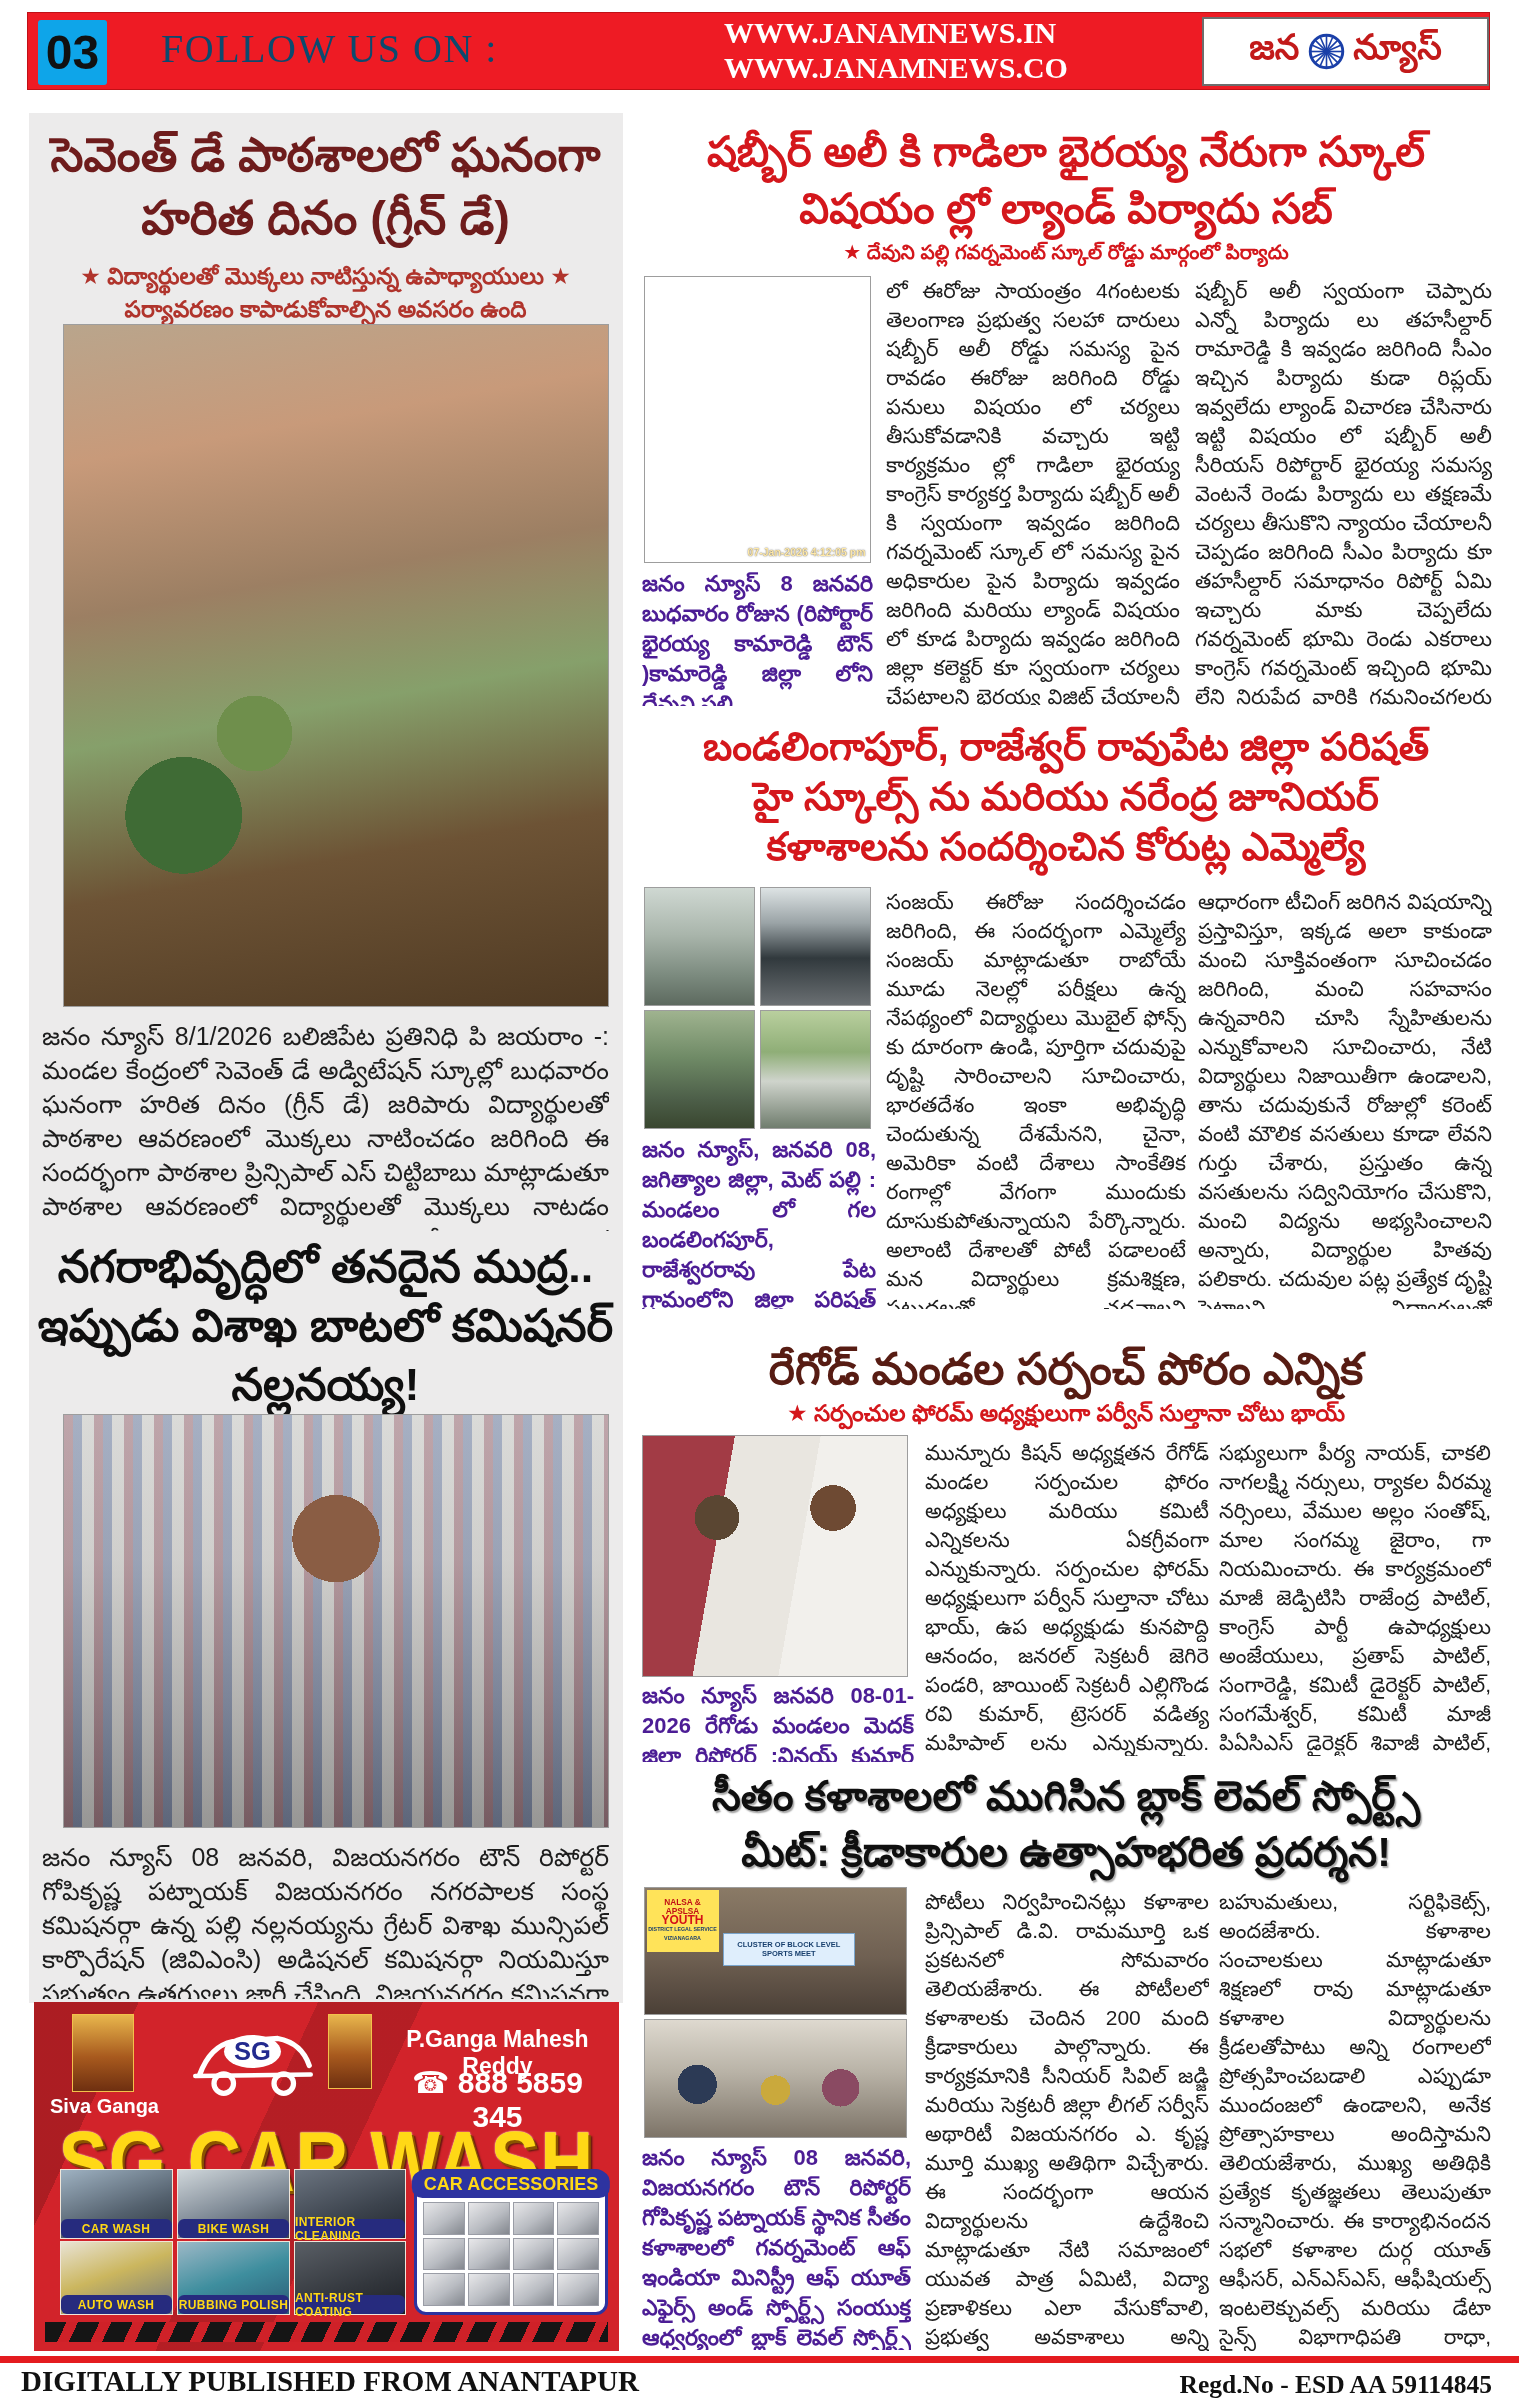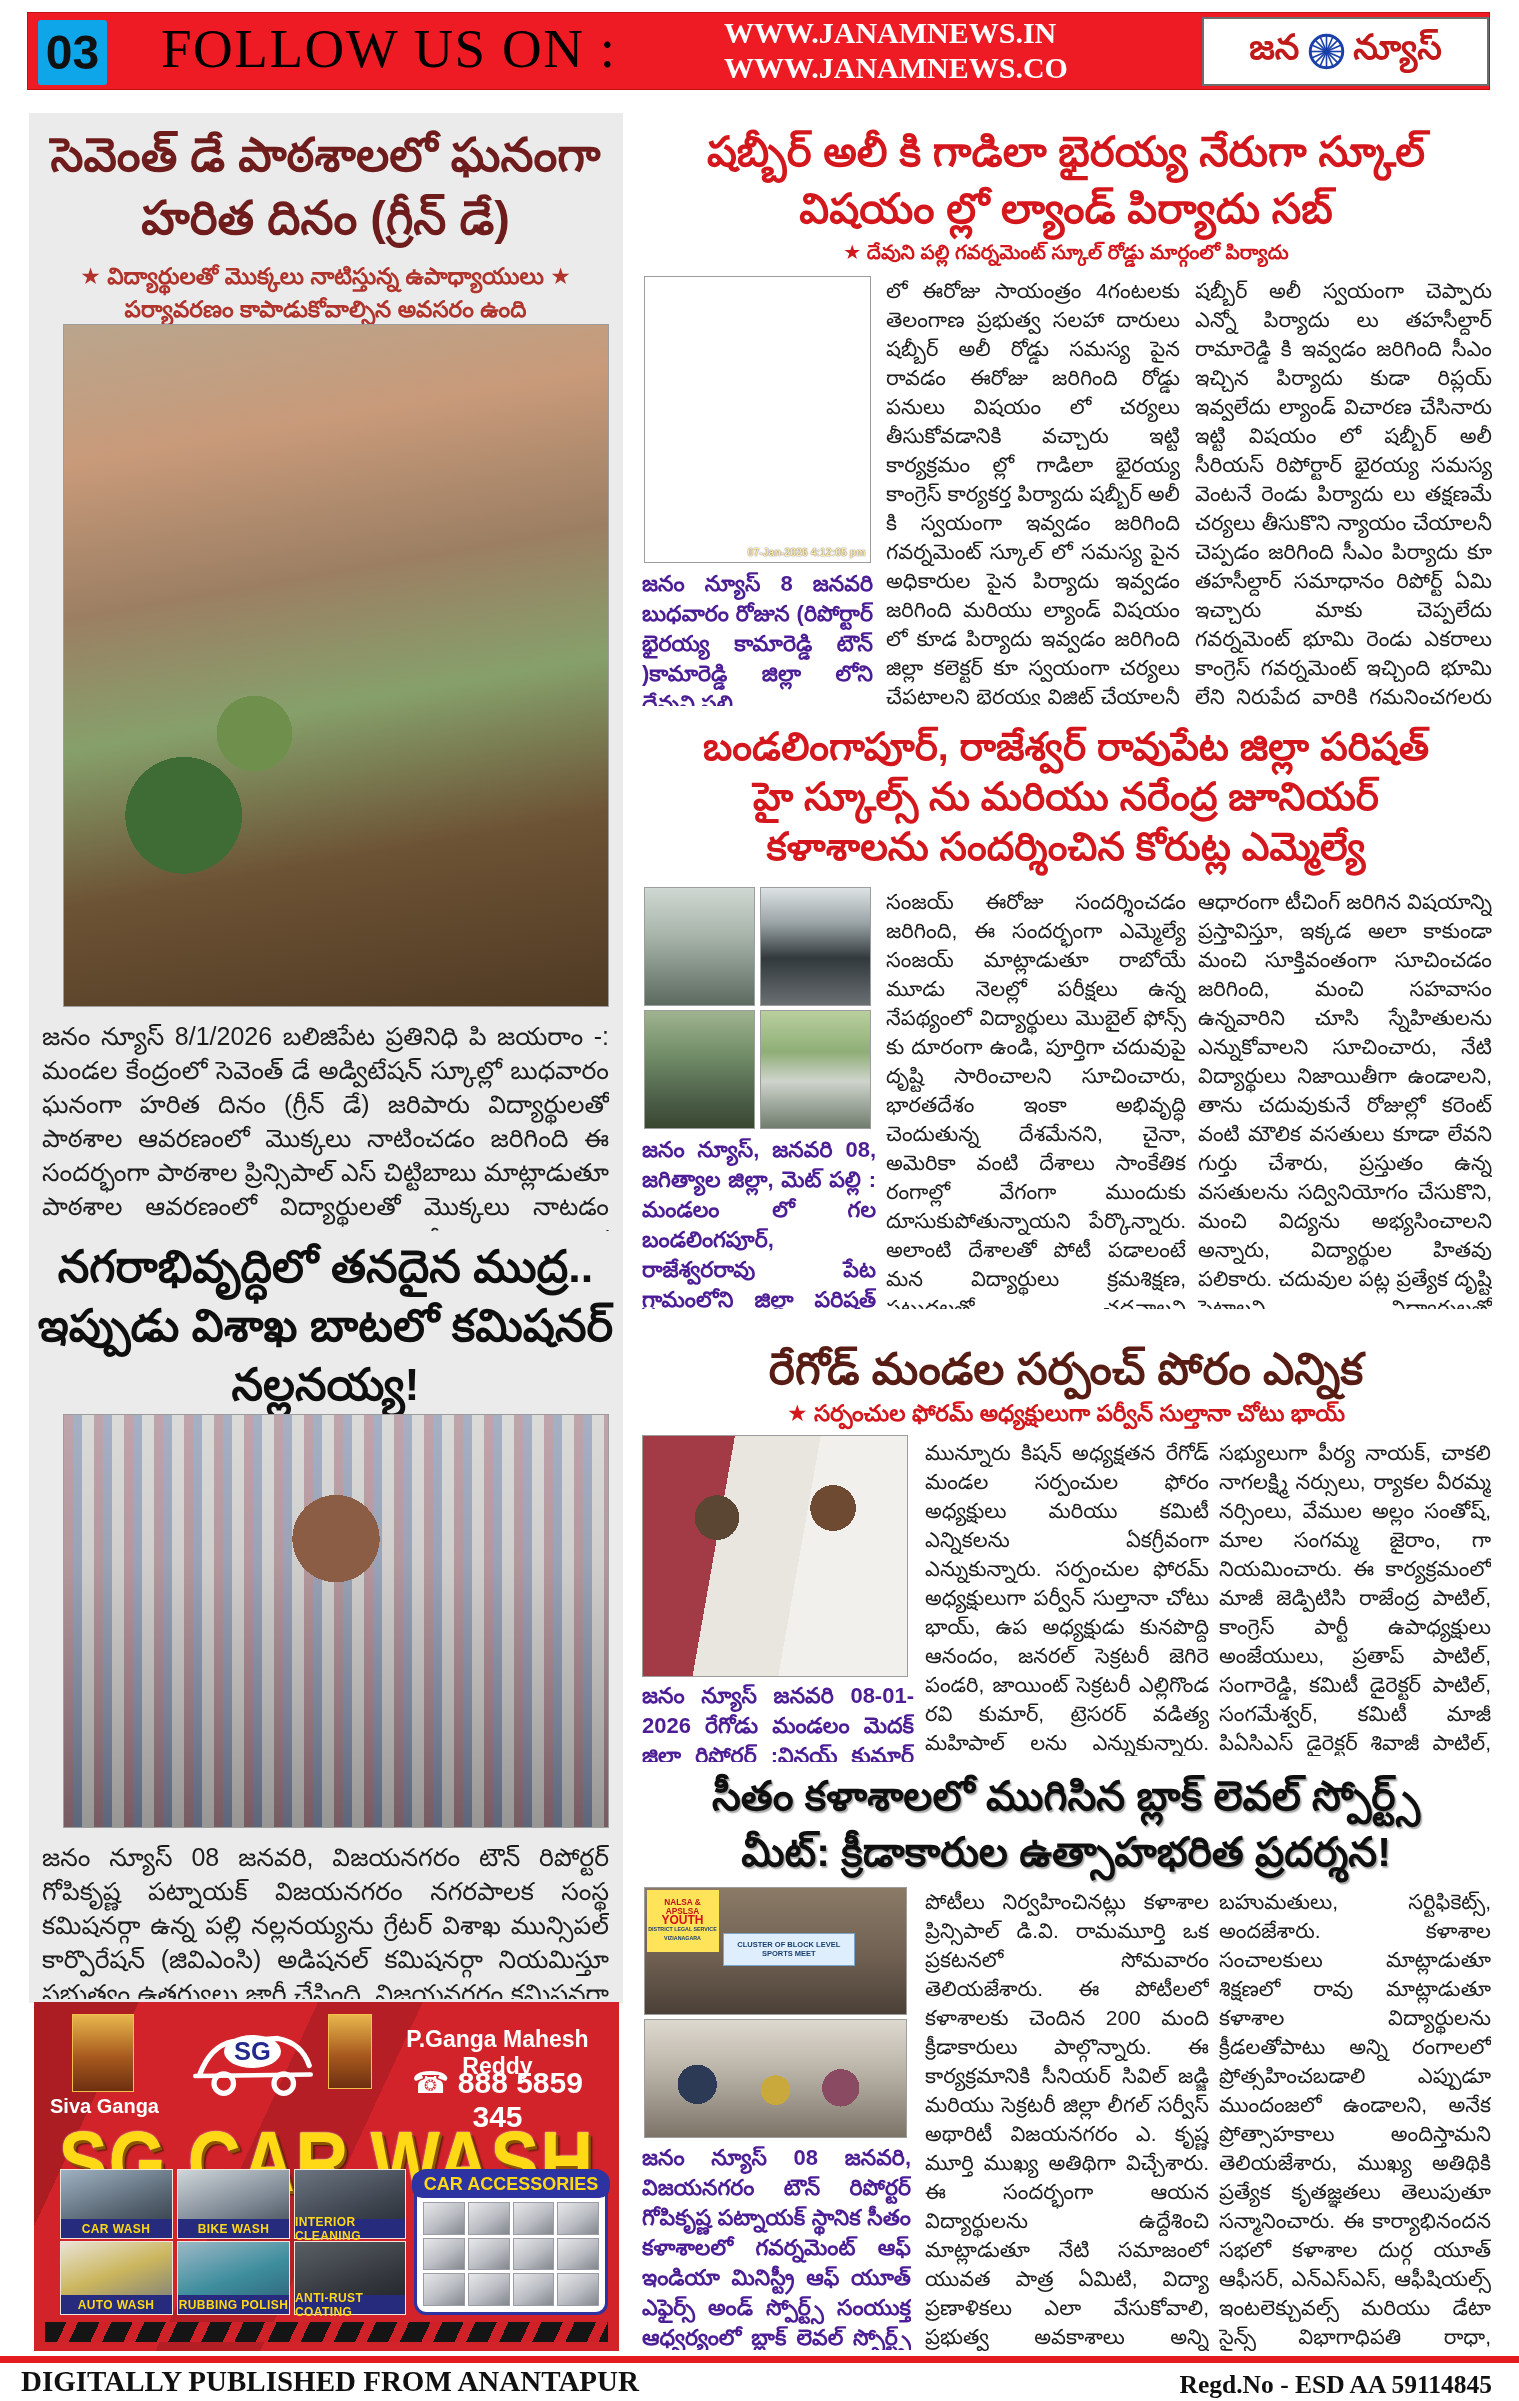--- a/index.html
+++ b/index.html
@@ -3,22 +3,22 @@
 <meta charset="utf-8">
 <style>
   html,body{margin:0;padding:0;background:#ffffff;}
   .page{position:relative;width:1520px;height:2401px;background:#ffffff;overflow:hidden;
         font-family:"Liberation Sans","DejaVu Sans",sans-serif;color:#1b1b1b;}
   .abs{position:absolute;}
   
   .h-bar{left:27px;top:12px;width:1463px;height:78px;background:#ee1b24;border:1.5px solid #c01016;box-sizing:border-box;}
   .h-num{left:38px;top:19.5px;width:69px;height:65px;background:#0ea5e9;border-radius:3px;
          display:flex;align-items:center;justify-content:center;font-size:48px;font-weight:800;color:#111;}
-  .h-follow{left:161px;top:10.5px;width:570px;height:78px;color:#000000;
-            font-family:"Liberation Serif","DejaVu Serif",serif;font-size:55px;line-height:75px;letter-spacing:1.5px;}
+  .h-follow{left:161px;top:10.5px;width:570px;height:78px;color:#0c4a6e;
+            font-family:"Liberation Serif","DejaVu Serif",serif;font-size:40px;line-height:75px;letter-spacing:1.5px;}
   .h-urls{left:724px;top:15px;width:465px;color:#fff;font-family:"Liberation Serif","DejaVu Serif",serif;
           font-weight:700;font-size:30px;line-height:35px;}
   .h-logo{left:1202px;top:16.5px;width:287px;height:69px;background:#fff;border:2.3px solid #6d6d6d;box-sizing:border-box;
           display:flex;align-items:center;justify-content:center;gap:7.5px;}
   .h-logo .t{color:#c21a1a;font-weight:800;font-size:35px;}
   
   .left-panel{left:28.5px;top:113px;width:594px;height:1890px;background:#ecebeb;}
   .hl-maroon{color:#6e1c1c;font-weight:800;text-align:center;}
   .hl-black{color:#0f0f0f;font-weight:800;text-align:center;}
   .hl-red{color:#d4171c;font-weight:800;text-align:center;}
@@ -34,21 +34,21 @@
       linear-gradient(115deg,rgba(0,0,0,.18) 0 14%,rgba(0,0,0,0) 14% 38%,rgba(0,0,0,.14) 38% 52%,rgba(0,0,0,0) 52%),#d2232a;
       overflow:hidden;}
   .ad .deity{background:linear-gradient(180deg,#e8b64c,#a85a1e 55%,#6e2f10);border:1.5px solid #f3c14b;box-sizing:border-box;}
   .ad-owner{color:#fff;font-weight:800;font-size:23px;text-align:center;}
   .ad-phone{color:#fff;font-weight:800;font-size:30px;text-align:center;}
   .ad-brand{color:#ffd816;font-weight:800;font-size:72px;text-align:center;letter-spacing:0.8px;
             transform:scale(1.02,1.18);transform-origin:center top;
             text-shadow:2.3px 2.3px 0 #8a5400,3.8px 3.8px 1.5px rgba(40,20,0,.65),0 0 1.5px #fff;}
   .tile{position:absolute;background:linear-gradient(160deg,#9fb2c2,#54616e 60%,#2d3640);border:1.5px solid #f0e6da;box-sizing:border-box;}
   .tile .lbl{position:absolute;left:0;right:0;bottom:0;height:19px;background:#262b7e;color:#ffd816;
-             font-weight:800;font-size:12px;display:flex;align-items:center;justify-content:center;letter-spacing:0.4px;}
+             font-weight:800;font-size:12px;display:flex;align-items:center;justify-content:center;letter-spacing:0.4px;border-radius:6px;}
   .acc-panel{position:absolute;background:#fff;border:3px solid #2d33a0;border-radius:12px;box-sizing:border-box;}
   .acc-title{position:absolute;left:50%;transform:translateX(-50%);top:-1.5px;background:#2d33a0;color:#ffd816;
              font-weight:800;font-size:18px;padding:3px 12px;border-radius:10.5px;white-space:nowrap;}
   .acc-grid{position:absolute;left:6px;right:6px;top:30px;bottom:6px;display:grid;
             grid-template-columns:repeat(4,1fr);grid-template-rows:repeat(3,1fr);gap:3px;}
   .acc-cell{background:linear-gradient(145deg,#e8e8ea,#b9bcc2 55%,#83878e);border:0.8px solid #9a9da6;}
   .stripes{position:absolute;background:repeating-linear-gradient(115deg,#151515 0 19.5px,#cf2128 19.5px 30px);}
   
   .f-rule{left:0;top:2356px;width:1520px;height:6.8px;background:#e41b1f;}
   .f-left{left:21px;top:2365px;font-family:"Liberation Serif","DejaVu Serif",serif;font-weight:600;font-size:29px;color:#111;}

